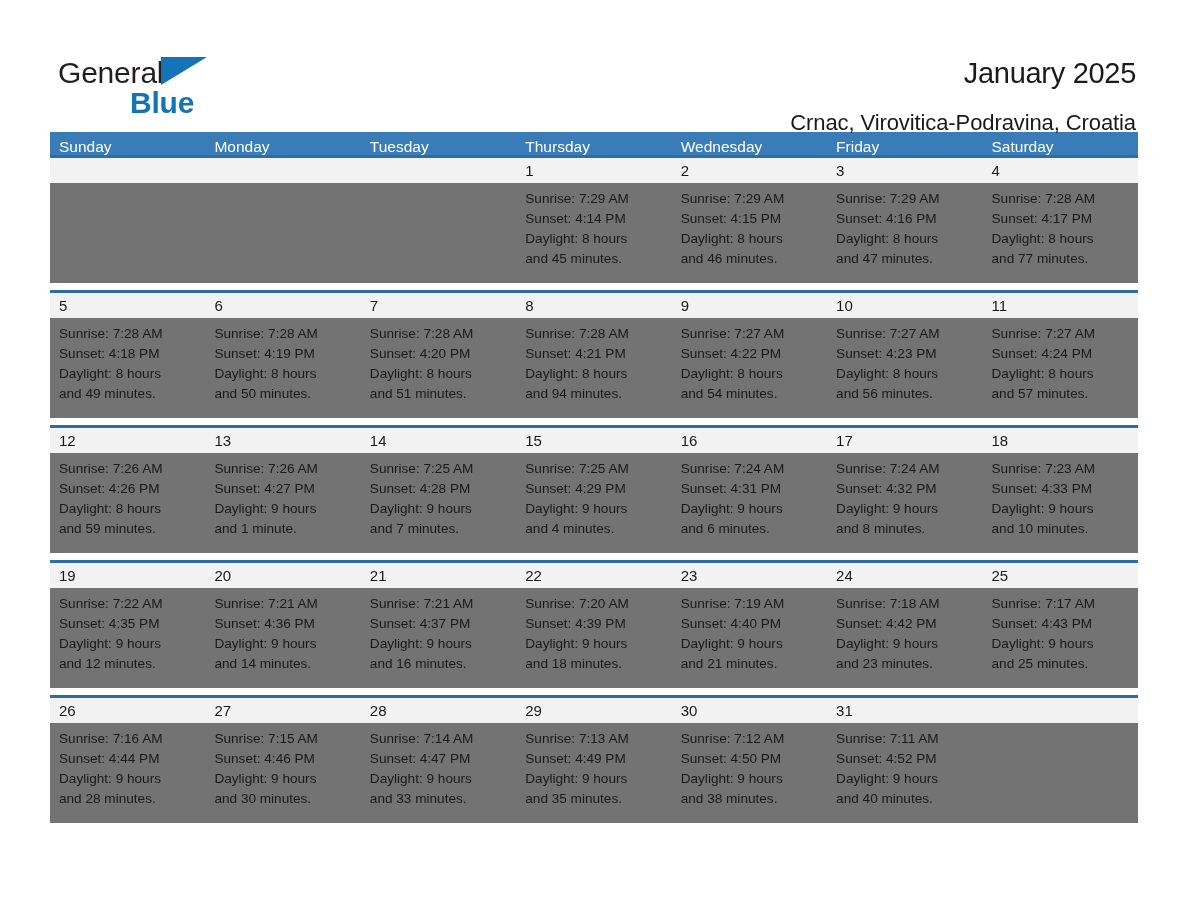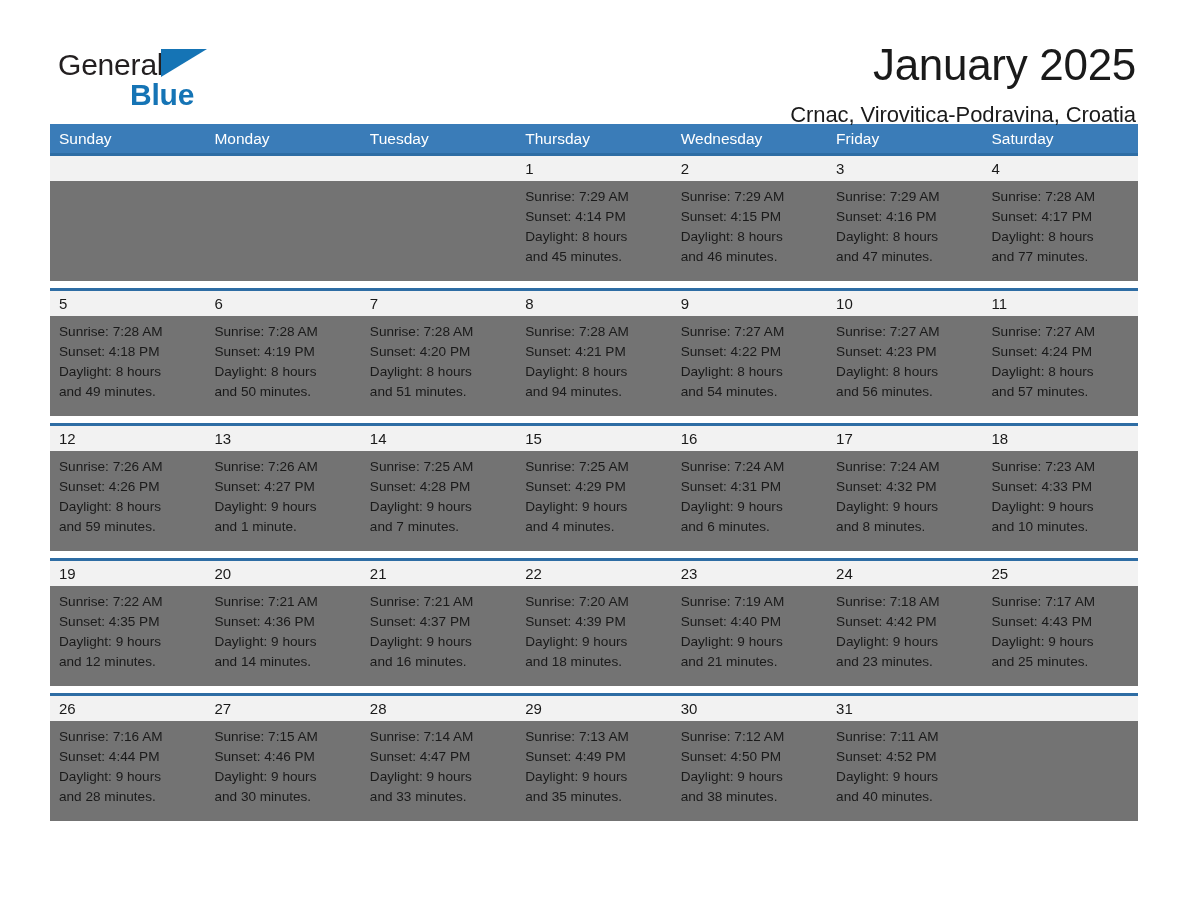--- a/index.html
+++ b/index.html
@@ -12,21 +12,21 @@
     background: #ffffff;
     font-family: "Liberation Sans", sans-serif;
     color: #1a1a1a;
     overflow: hidden;
   }
   .page {
     position: relative;
     width: 1188px;
     height: 918px;
     box-sizing: border-box;
-    padding: 0 50px;
+    padding: 8px 50px;
   }
 
   
   .header {
     position: relative;
     height: 110px;
     padding-top: 42px;
     box-sizing: border-box;
   }
   .logo {
@@ -67,21 +67,21 @@
     line-height: 30px;
     margin-top: -2px;
     margin-left: 72px;
     letter-spacing: -0.2px;
   }
   .title-block {
     text-align: right;
     padding-right: 2px;
   }
   .cal-title {
-    font-size: 44px;
+    font-size: 29px;
     font-weight: 400;
     color: #1a1a1a;
     line-height: 46px;
     letter-spacing: -0.3px;
   }
   .cal-subtitle {
     font-size: 22px;
     font-weight: 400;
     color: #1a1a1a;
     line-height: 30px;
@@ -90,21 +90,21 @@
   }
 
   
   .calendar {
     margin-top: 14px;
     width: 1088px;
   }
   .dow-row {
     display: flex;
     background: #3a7cb8;
-    height: 29px;
+    height: 23px;
   }
   .dow-cell {
     flex: 1 1 0;
     color: #ffffff;
     font-size: 15.5px;
     line-height: 29px;
     padding-left: 9px;
     box-sizing: border-box;
   }
   .week {

